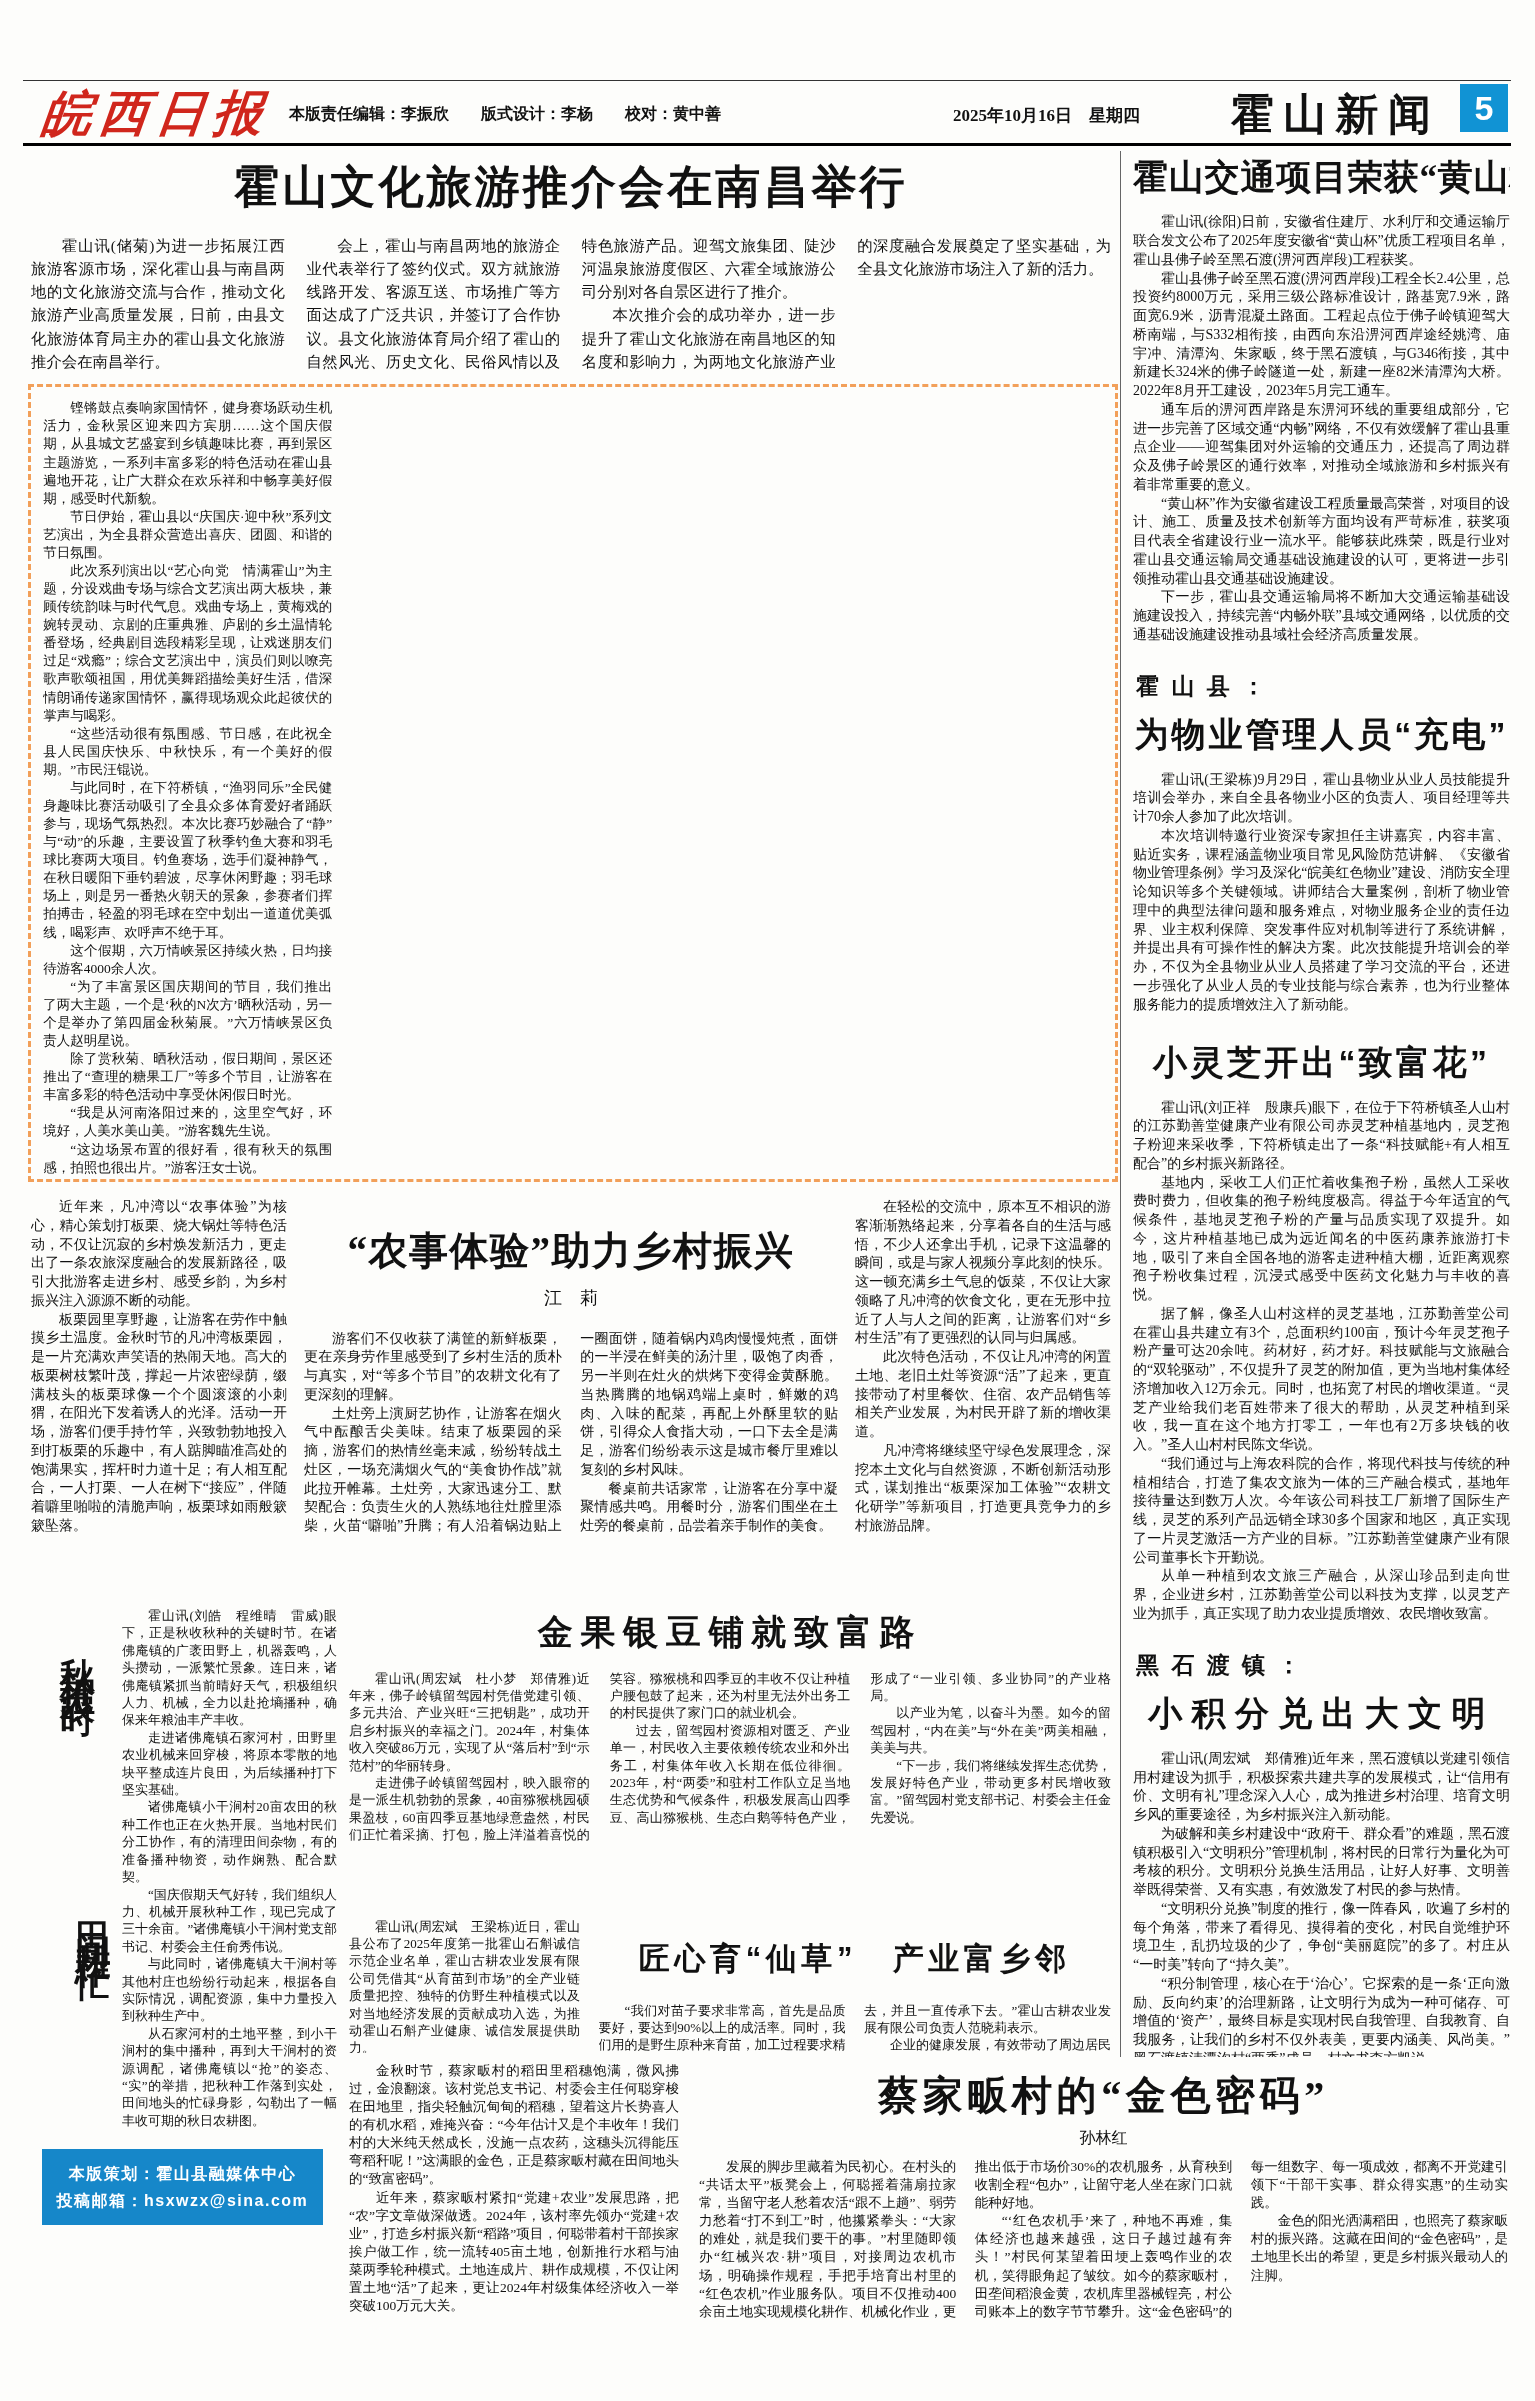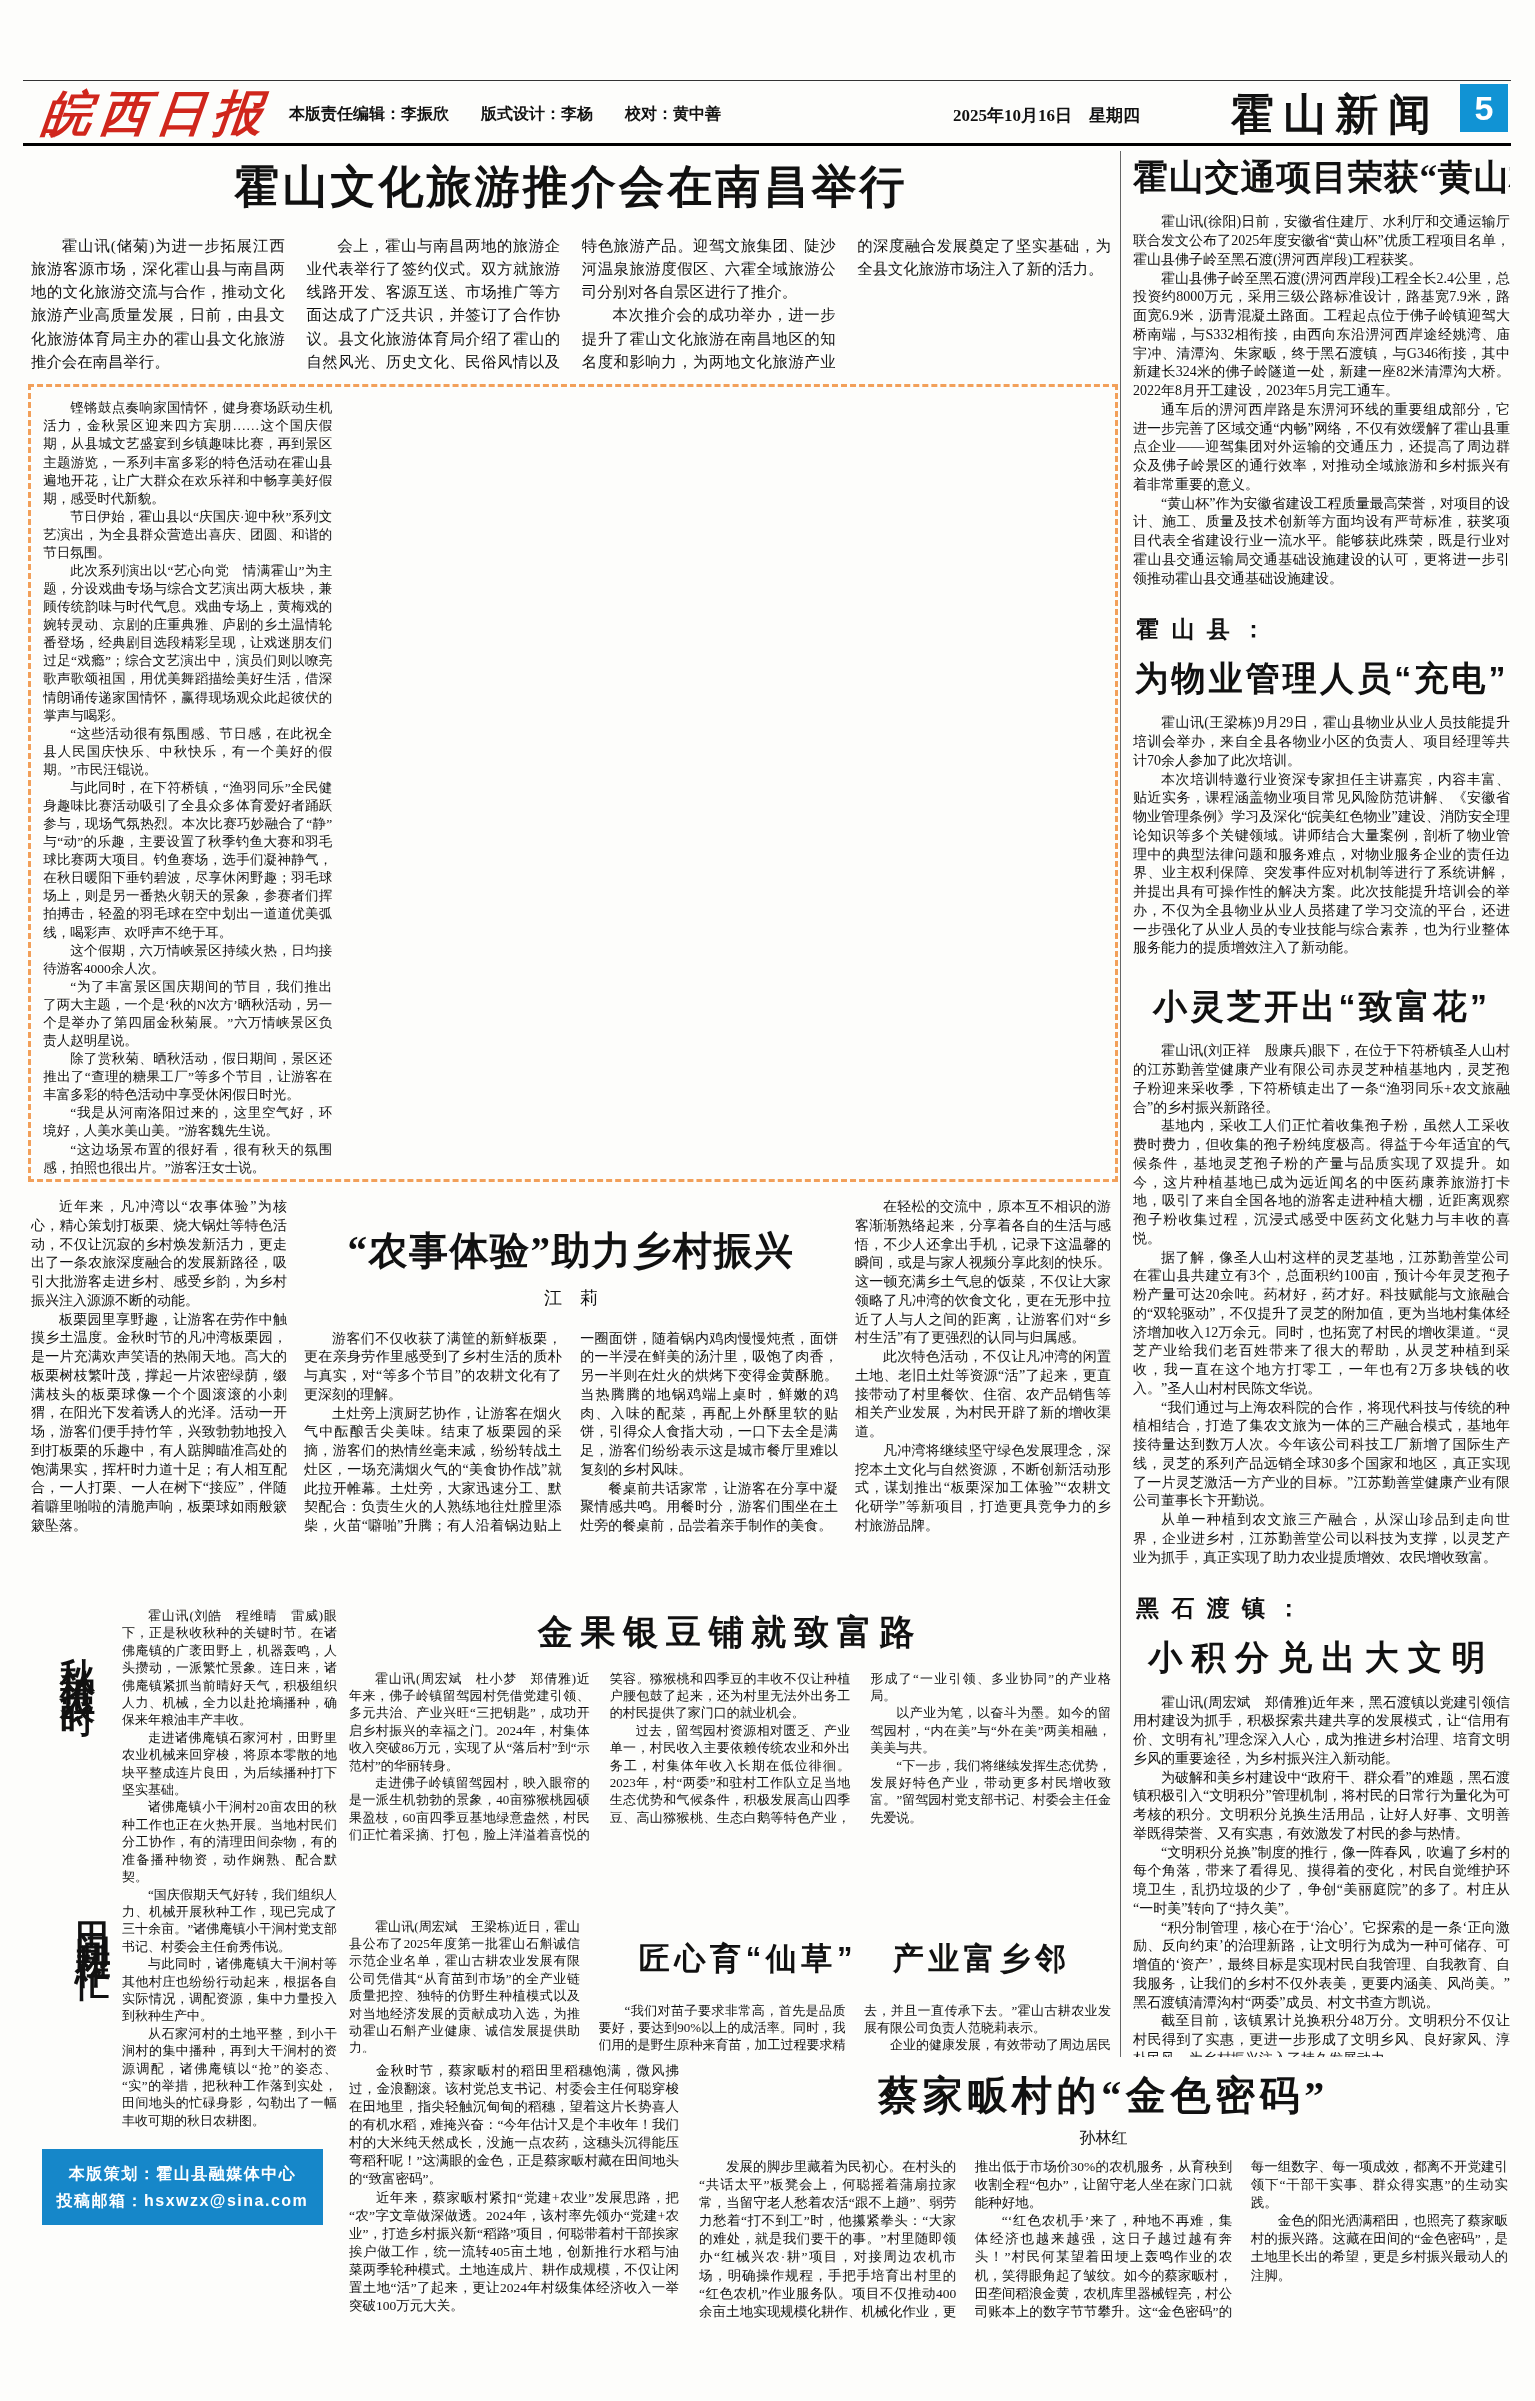--- a/index.html
+++ b/index.html
@@ -268,34 +268,35 @@
   </article>
 
   <div class="right-zone">
     <article class="rz-article">
       <h2 class="rz-head-serif">霍山交通项目荣获“黄山杯”</h2>
       <div class="body-text">
           <p class="para">霍山讯(徐阳)日前，安徽省住建厅、水利厅和交通运输厅联合发文公布了2025年度安徽省“黄山杯”优质工程项目名单，霍山县佛子岭至黑石渡(淠河西岸段)工程获奖。</p>
           <p class="para">霍山县佛子岭至黑石渡(淠河西岸段)工程全长2.4公里，总投资约8000万元，采用三级公路标准设计，路基宽7.9米，路面宽6.9米，沥青混凝土路面。工程起点位于佛子岭镇迎驾大桥南端，与S332相衔接，由西向东沿淠河西岸途经姚湾、庙宇冲、清潭沟、朱家畈，终于黑石渡镇，与G346衔接，其中新建长324米的佛子岭隧道一处，新建一座82米清潭沟大桥。2022年8月开工建设，2023年5月完工通车。</p>
           <p class="para">通车后的淠河西岸路是东淠河环线的重要组成部分，它进一步完善了区域交通“内畅”网络，不仅有效缓解了霍山县重点企业——迎驾集团对外运输的交通压力，还提高了周边群众及佛子岭景区的通行效率，对推动全域旅游和乡村振兴有着非常重要的意义。</p>
           <p class="para">“黄山杯”作为安徽省建设工程质量最高荣誉，对项目的设计、施工、质量及技术创新等方面均设有严苛标准，获奖项目代表全省建设行业一流水平。能够获此殊荣，既是行业对霍山县交通运输局交通基础设施建设的认可，更将进一步引领推动霍山县交通基础设施建设。</p>
+          <p class="para">下一步，霍山县交通运输局将不断加大交通运输基础设施建设投入，持续完善“内畅外联”县域交通网络，以优质的交通基础设施建设推动县域社会经济高质量发展。</p>
         </div>
     </article>
     <article class="rz-article">
       <div class="rz-kicker">霍山县：</div>
       <h2 class="rz-head-sans">为物业管理人员“充电”</h2>
       <div class="body-text">
           <p class="para">霍山讯(王梁栋)9月29日，霍山县物业从业人员技能提升培训会举办，来自全县各物业小区的负责人、项目经理等共计70余人参加了此次培训。</p>
           <p class="para">本次培训特邀行业资深专家担任主讲嘉宾，内容丰富、贴近实务，课程涵盖物业项目常见风险防范讲解、《安徽省物业管理条例》学习及深化“皖美红色物业”建设、消防安全理论知识等多个关键领域。讲师结合大量案例，剖析了物业管理中的典型法律问题和服务难点，对物业服务企业的责任边界、业主权利保障、突发事件应对机制等进行了系统讲解，并提出具有可操作性的解决方案。此次技能提升培训会的举办，不仅为全县物业从业人员搭建了学习交流的平台，还进一步强化了从业人员的专业技能与综合素养，也为行业整体服务能力的提质增效注入了新动能。</p>
         </div>
     </article>
     <article class="rz-article">
       <h2 class="rz-head-sans">小灵芝开出“致富花”</h2>
       <div class="body-text">
-          <p class="para">霍山讯(刘正祥　殷康兵)眼下，在位于下符桥镇圣人山村的江苏勤善堂健康产业有限公司赤灵芝种植基地内，灵芝孢子粉迎来采收季，下符桥镇走出了一条“渔羽同乐+农文旅融合”的乡村振兴新路径。</p>
+          <p class="para">霍山讯(刘正祥　殷康兵)眼下，在位于下符桥镇圣人山村的江苏勤善堂健康产业有限公司赤灵芝种植基地内，灵芝孢子粉迎来采收季，下符桥镇走出了一条“科技赋能+有人相互配合”的乡村振兴新路径。</p>
           <p class="para">基地内，采收工人们正忙着收集孢子粉，虽然人工采收费时费力，但收集的孢子粉纯度极高。得益于今年适宜的气候条件，基地灵芝孢子粉的产量与品质实现了双提升。如今，这片种植基地已成为远近闻名的中医药康养旅游打卡地，吸引了来自全国各地的游客走进种植大棚，近距离观察孢子粉收集过程，沉浸式感受中医药文化魅力与丰收的喜悦。</p>
           <p class="para">据了解，像圣人山村这样的灵芝基地，江苏勤善堂公司在霍山县共建立有3个，总面积约100亩，预计今年灵芝孢子粉产量可达20余吨。药材好，药才好。科技赋能与文旅融合的“双轮驱动”，不仅提升了灵芝的附加值，更为当地村集体经济增加收入12万余元。同时，也拓宽了村民的增收渠道。“灵芝产业给我们老百姓带来了很大的帮助，从灵芝种植到采收，我一直在这个地方打零工，一年也有2万多块钱的收入。”圣人山村村民陈文华说。</p>
           <p class="para">“我们通过与上海农科院的合作，将现代科技与传统的种植相结合，打造了集农文旅为一体的三产融合模式，基地年接待量达到数万人次。今年该公司科技工厂新增了国际生产线，灵芝的系列产品远销全球30多个国家和地区，真正实现了一片灵芝激活一方产业的目标。”江苏勤善堂健康产业有限公司董事长卞开勤说。</p>
           <p class="para">从单一种植到农文旅三产融合，从深山珍品到走向世界，企业进乡村，江苏勤善堂公司以科技为支撑，以灵芝产业为抓手，真正实现了助力农业提质增效、农民增收致富。</p>
         </div>
     </article>
     <article class="rz-article">
       <div class="rz-kicker">黑石渡镇：</div>
       <h2 class="rz-head-sans spaced">小积分兑出大文明</h2>
       <div class="body-text">

